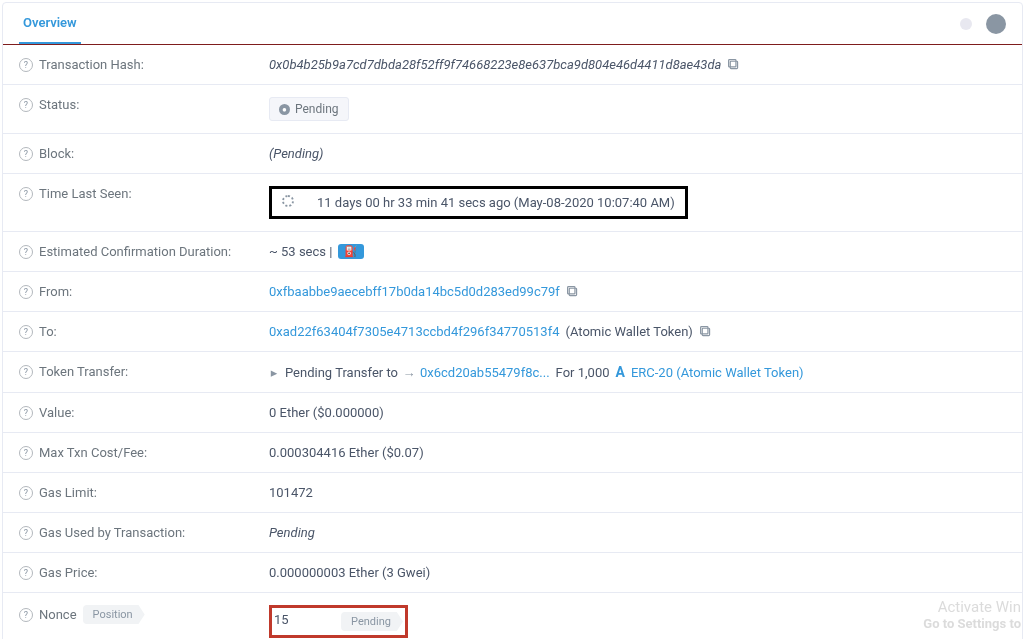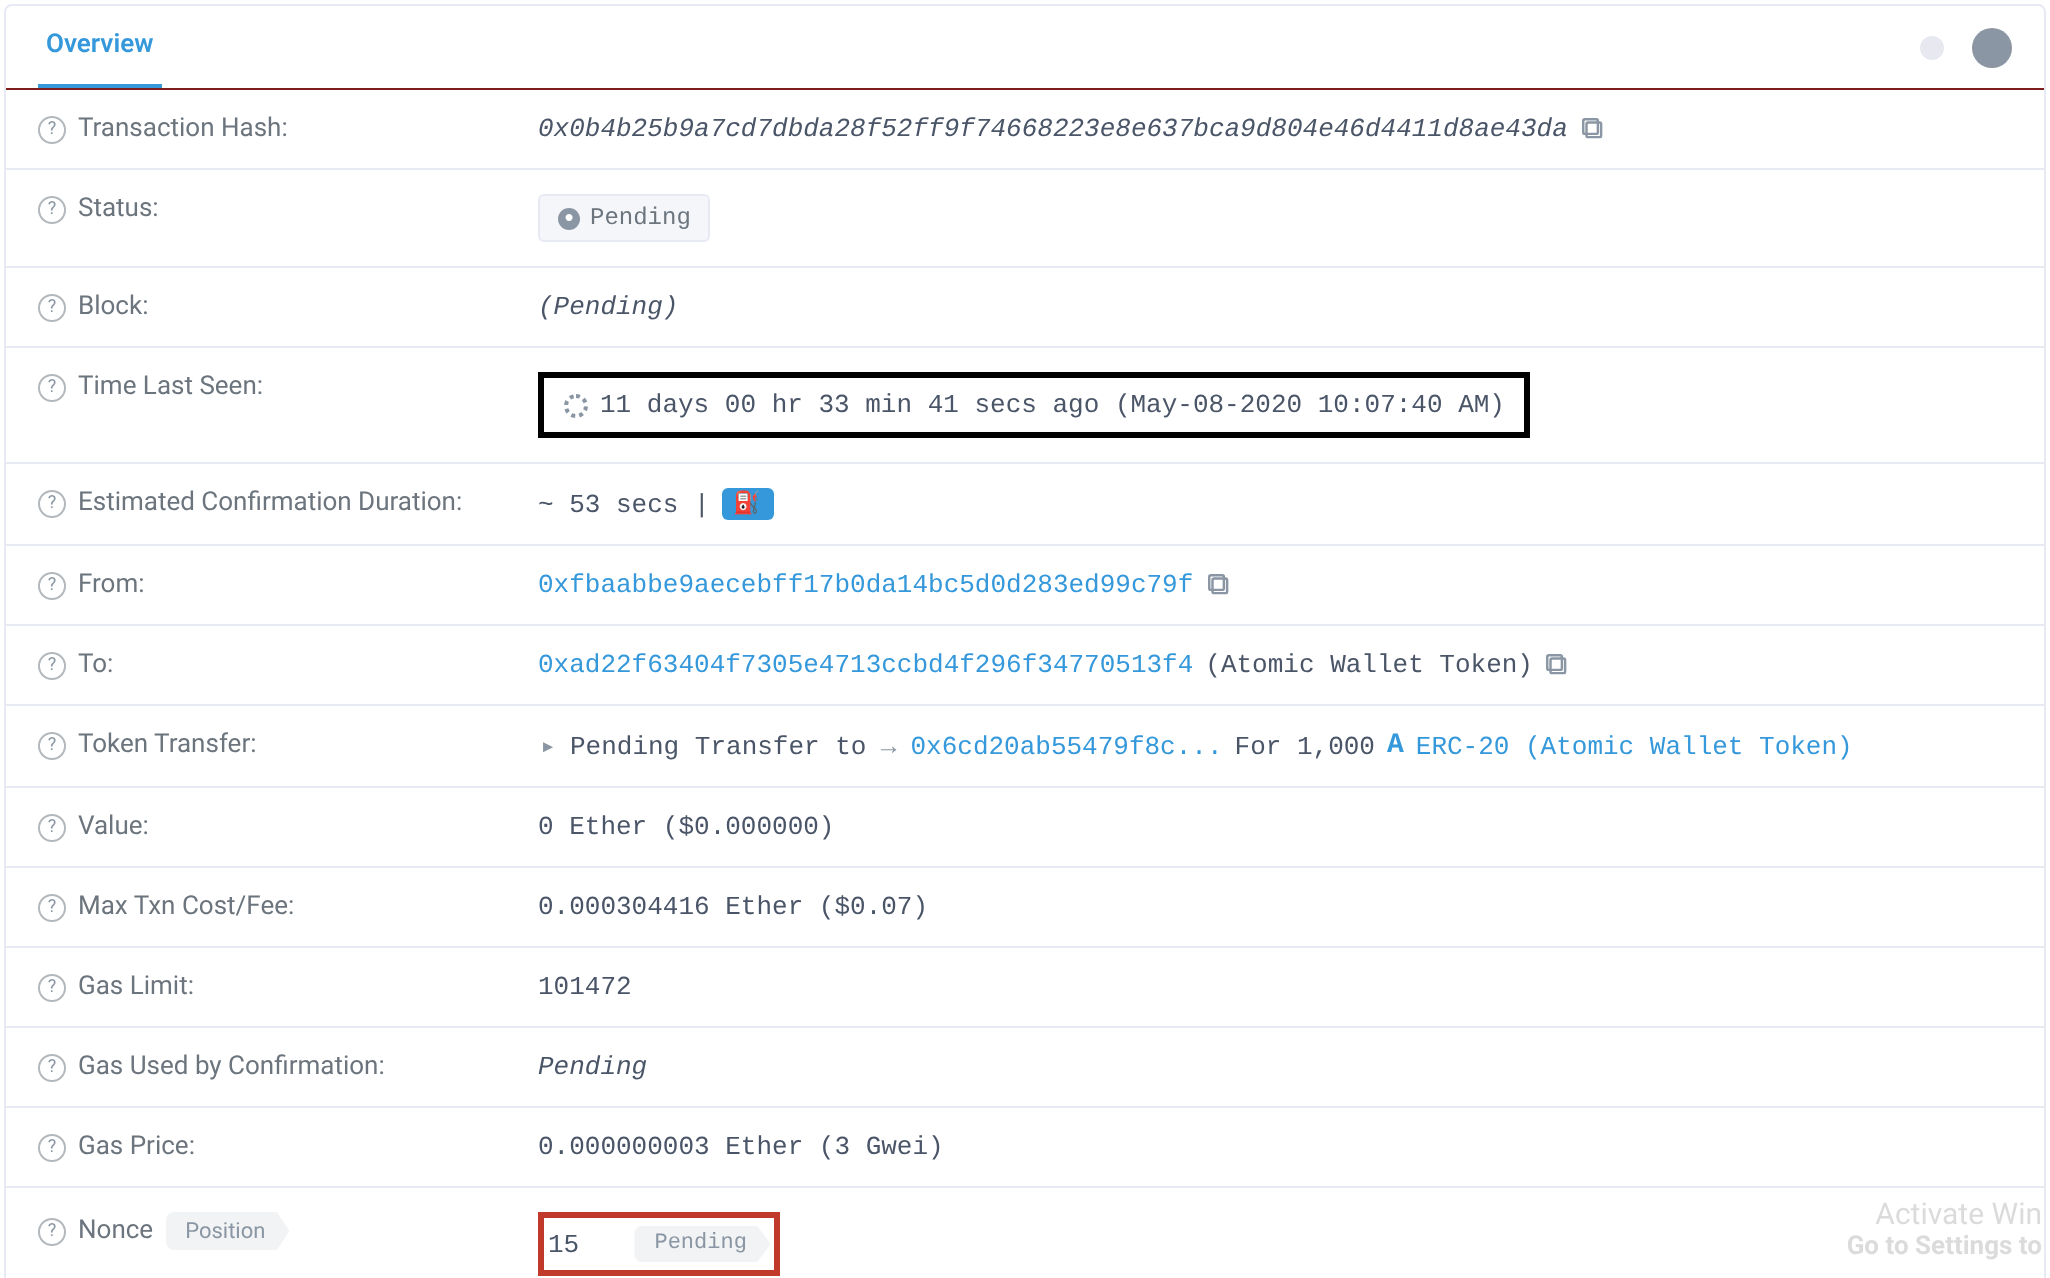--- a/index.html
+++ b/index.html
@@ -62,41 +62,40 @@
     display: inline-flex; align-items: center; justify-content: center;
     font-size: 9px; color: #8a96a3;
   }
   .val {
     flex: 1;
     color: #4a5568;
     display: flex;
     flex-wrap: wrap;
     align-items: center;
     gap: 6px;
-    font-family: Liberation Mono, monospace;
   }
   .link { color: #3498db; text-align: center; }
   .italic { font-style: italic; }
   .copy {
     width: 13px; height: 13px; display: inline-block;
   }
   .copy svg { width: 100%; height: 100%; stroke: #8a96a3; fill: none; stroke-width: 1.5; }
   .badge-pending {
     display: inline-flex; align-items: center; gap: 5px;
     background: #f5f6fa; border: 1px solid #e7eaf3; border-radius: 3px;
     padding: 4px 9px; color: #6c757d; font-size: 12px;
   }
   .badge-pending .dot-clock {
     width: 11px; height: 11px; border-radius: 50%; background: #8a96a3;
     display: inline-flex; align-items: center; justify-content: center; color: #fff; font-size: 8px;
   }
   .highlight-box {
     border: 3px solid #000;
     padding: 6px 10px;
-    display: inline-flex; align-items: center; gap: 6px;
+    display: inline-flex; align-items: flex-start; gap: 23px;
   }
   .highlight-box.red {
     border: 3px solid #c0392b;
     padding: 4px 2px;
   }
   .spinner {
     width: 12px; height: 12px; border: 2px dotted #8a96a3;
     border-radius: 50%; display: inline-block;
   }
   .blue-badge {
@@ -275,21 +274,21 @@
         <span>Gas Limit:</span>
       </div>
       <div class="val">
         <span>101472</span>
       </div>
     </div>
 
     <div class="row">
       <div class="label">
         <span class="help">?</span>
-        <span>Gas Used by Confirmation:</span>
+        <span>Gas Used by Transaction:</span>
       </div>
       <div class="val">
         <span class="italic">Pending</span>
       </div>
     </div>
 
     <div class="row">
       <div class="label">
         <span class="help">?</span>
         <span>Gas Price:</span>

